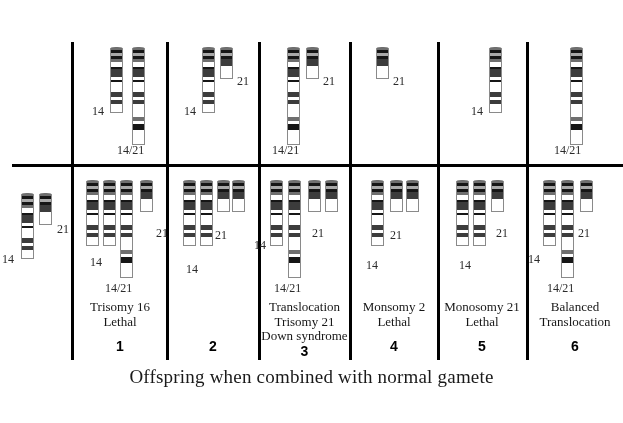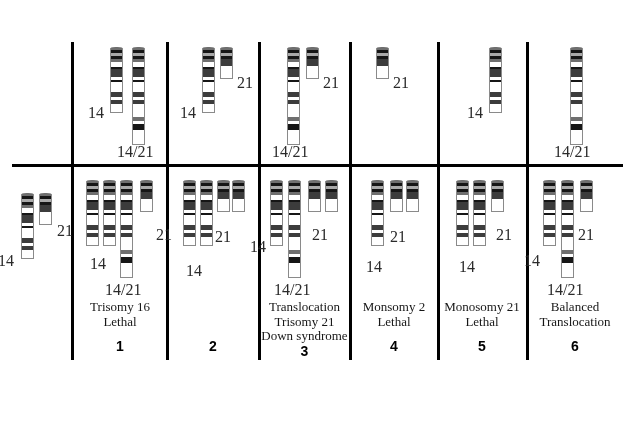--- a/index.html
+++ b/index.html
@@ -36,38 +36,39 @@
   .chrom .band.tail{border-bottom:1px solid #8a8a8a;}
   
   .g-k{background:#161616;}
   .g-d{background:#3c3c3c;}
   .g-m{background:#6f6f6f;}
   .g-l{background:#a9a9a9;}
   .g-w{background:#ffffff;}
 
   
   .lab{
-    position:absolute;font-size:16px;white-space:nowrap;
+    position:absolute;font-size:12px;white-space:nowrap;
     font-family:"Liberation Serif", serif;color:#2a2a2a;
   }
   .lab.r{text-align:right;}
   .cell-cap{
     position:absolute;text-align:center;font-size:13px;line-height:14.5px;
     font-family:"Liberation Serif", serif;color:#161616;white-space:pre-line;
   }
   .cell-num{
     position:absolute;text-align:center;font-size:14px;font-weight:bold;
     font-family:"Liberation Sans", sans-serif;color:#000;
   }
 </style>
 </head>
 <body>
 
 <div class="stage">
 
+  <div class="title-bottom">Offspring when combined with normal gamete</div>
 
   <div class="hrule" style="left:12px;top:164px;width:611px;height:3px;"></div>
 
   <div class="vrule" style="left:71px;top:42px;height:122px;"></div>
   <div class="vrule" style="left:166px;top:42px;height:122px;"></div>
   <div class="vrule" style="left:258px;top:42px;height:122px;"></div>
   <div class="vrule" style="left:349px;top:42px;height:122px;"></div>
   <div class="vrule" style="left:437px;top:42px;height:122px;"></div>
   <div class="vrule" style="left:526px;top:42px;height:122px;"></div>
 

